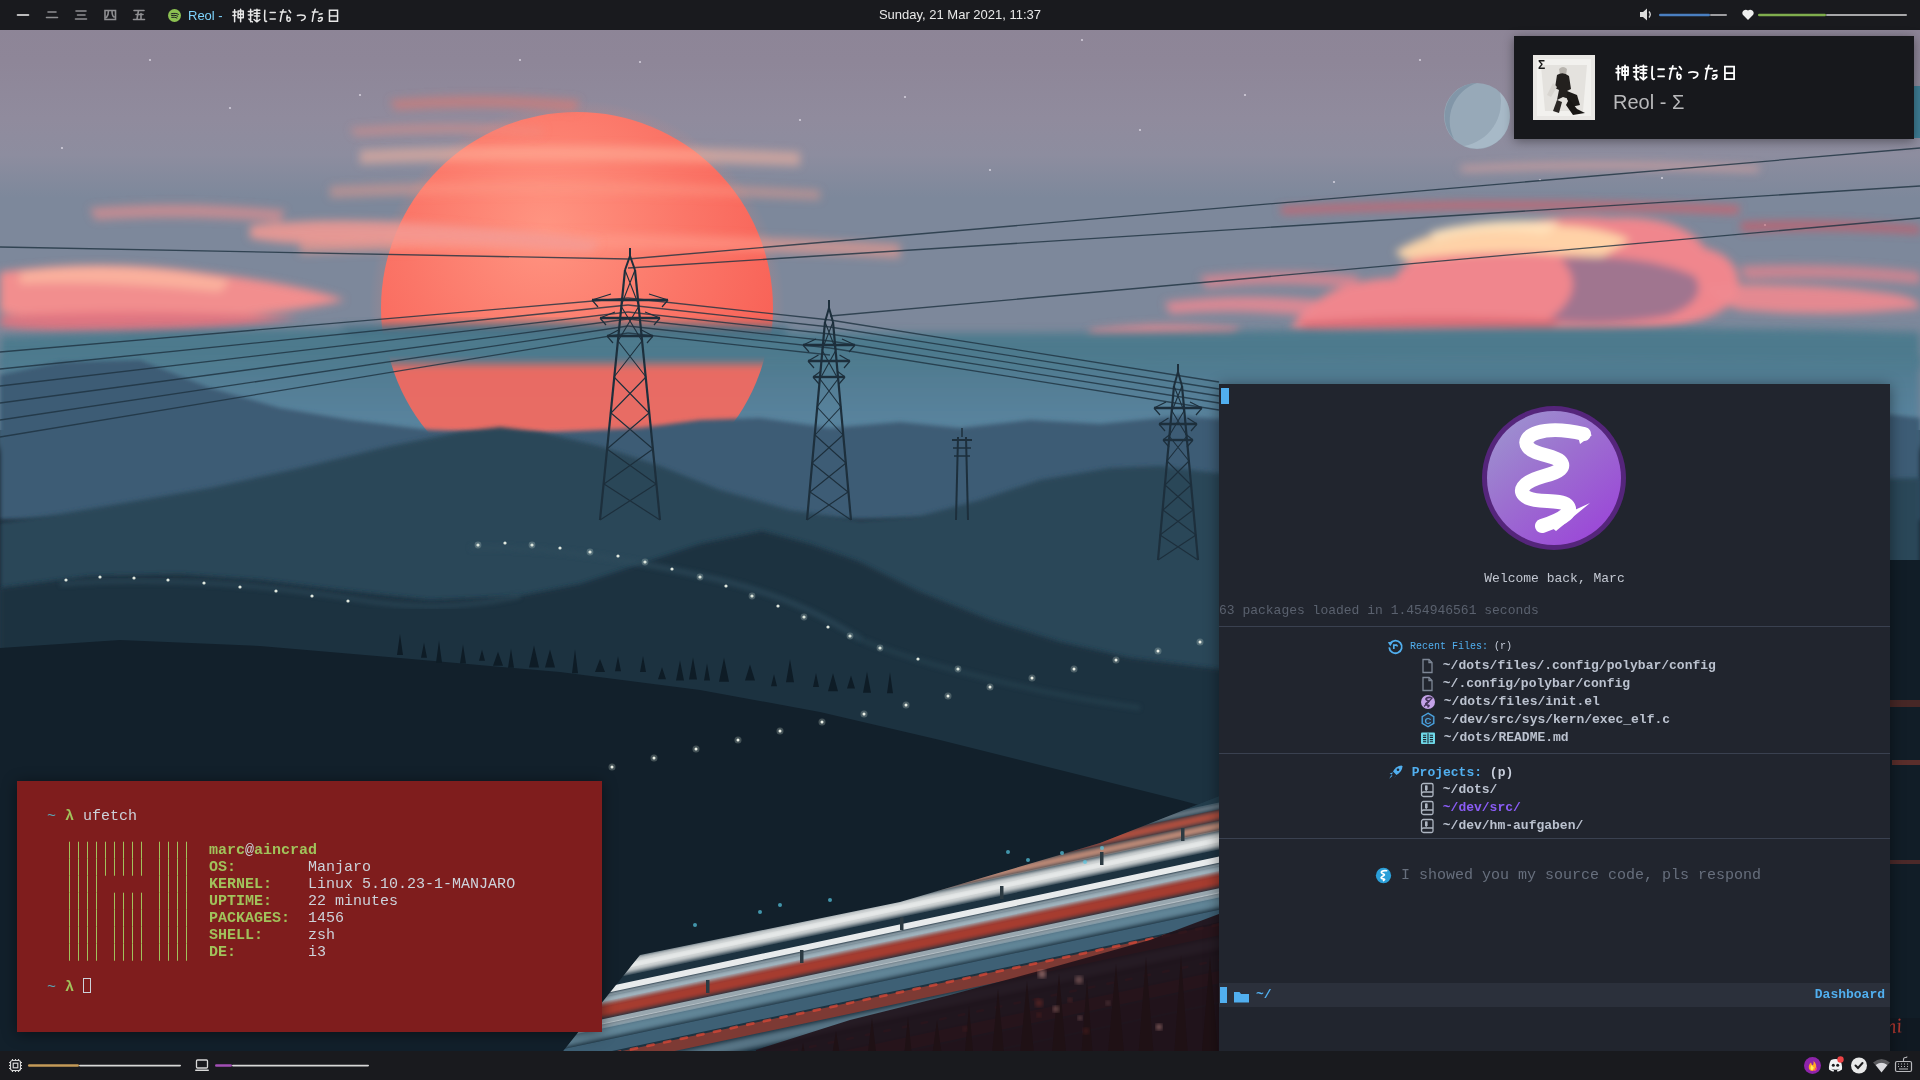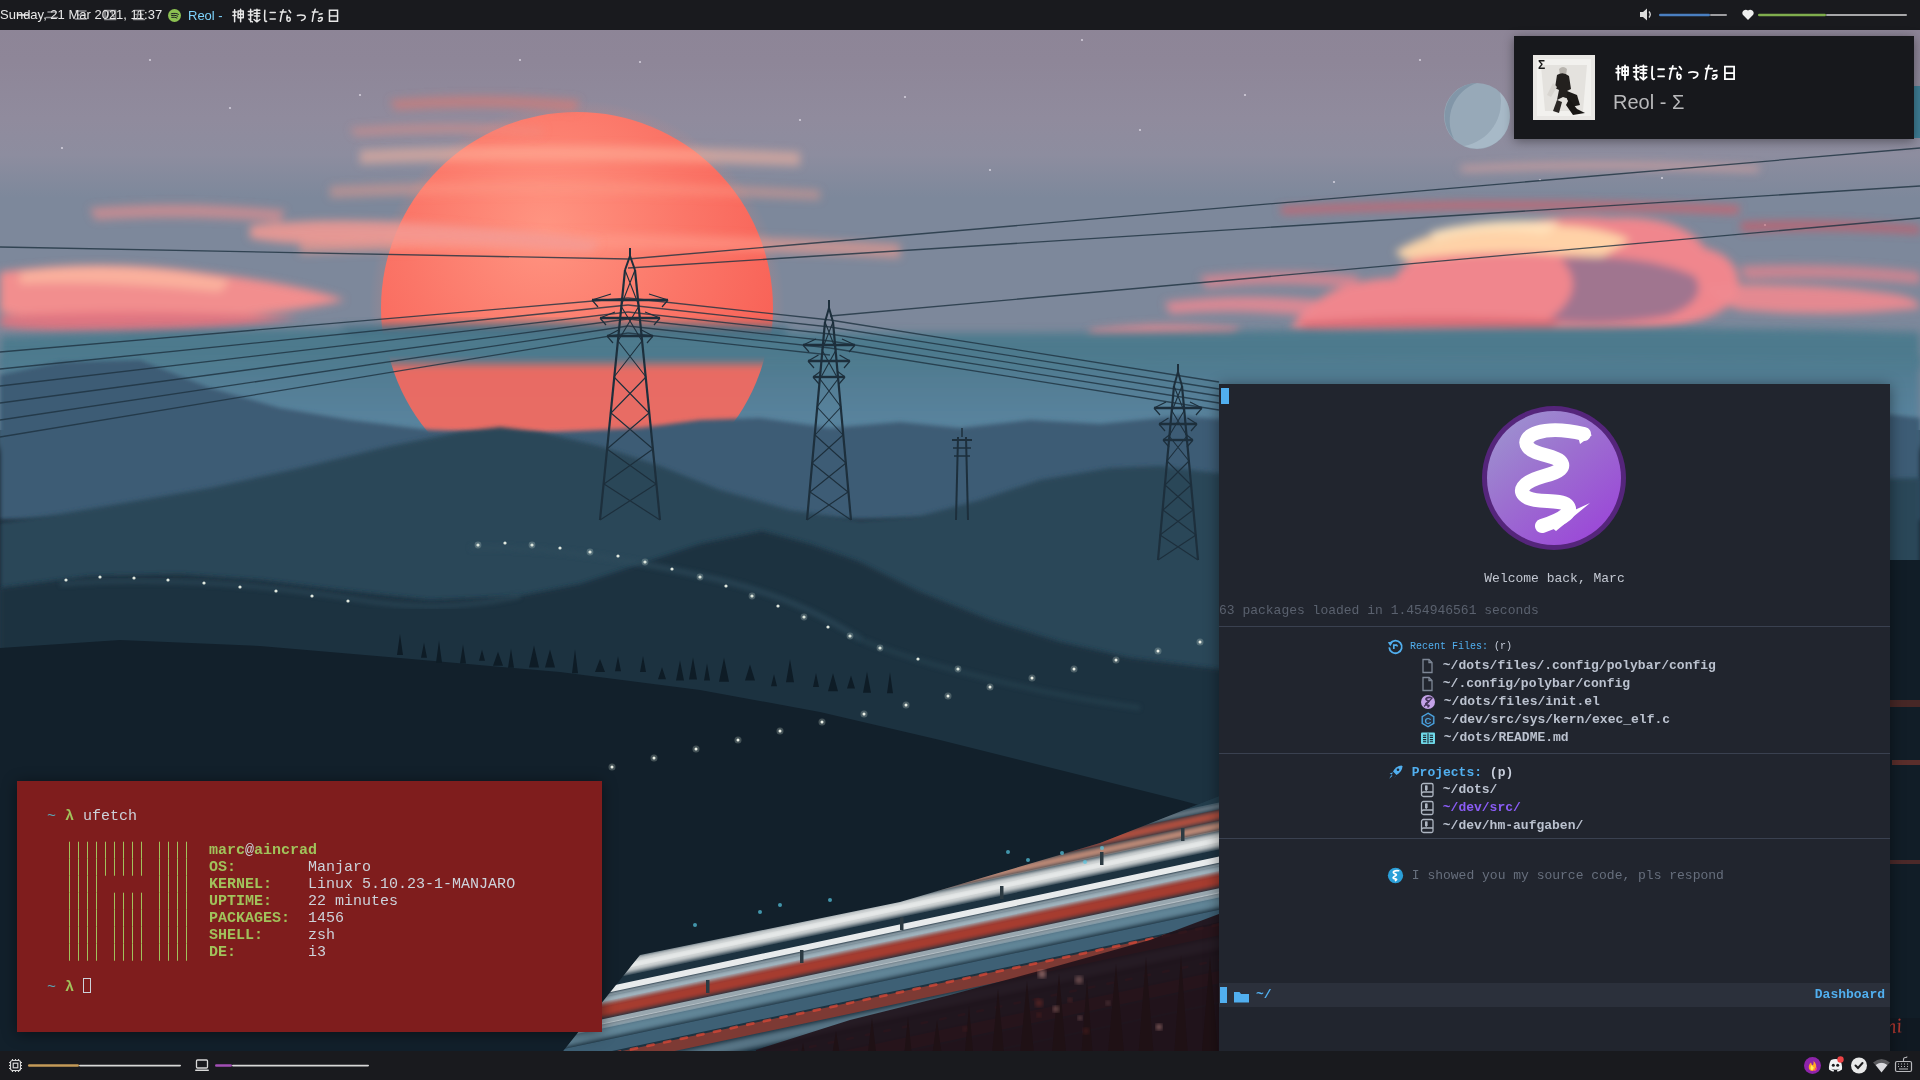--- a/index.html
+++ b/index.html
@@ -2,21 +2,21 @@
 <html><head><meta charset="utf-8"><style>
 
 *{margin:0;padding:0;box-sizing:border-box}
 html,body{width:1920px;height:1080px;overflow:hidden;background:#101820}
 body{font-family:"Liberation Sans",sans-serif;position:relative}
 .bar{position:absolute;left:0;width:1920px;background:#191a1e;z-index:5}
 #topbar{top:0;height:30px}
 #botbar{top:1051px;height:29px}
 .wsrow{position:absolute;left:16px;top:8px;display:flex;gap:15px;align-items:center}
 #song{position:absolute;left:168px;top:0;height:30px;display:flex;align-items:center;gap:7px;color:#7dd3fc;font-size:13px}
-#clock{position:absolute;left:0;top:0;width:1920px;height:30px;text-align:left;line-height:30px;color:#e9e9e9;font-size:13px}
+#clock{position:absolute;left:0;top:0;width:1920px;height:30px;text-align:center;line-height:30px;color:#e9e9e9;font-size:13px}
 .win{position:absolute;z-index:4;box-shadow:0 2px 14px rgba(0,0,0,0.45)}
 #term{left:17px;top:781px;width:585px;height:251px;background:#7f1d1d;color:#c9ced6}
 #term pre{position:absolute;left:30px;top:27px;font-size:15px;line-height:17px;font-family:"Liberation Mono",monospace}
 .grn{color:#a1c25b;font-weight:bold}.cyn{color:#56aebe}.wht{color:#cdd2da}
 #emacs{left:1219px;top:384px;width:671px;height:781px;background:#21252e;font-family:"Liberation Mono",monospace}
 #emacs .line{position:absolute;white-space:pre;font-size:13px}
 .sep{position:absolute;left:0;width:671px;height:1px;background:#3a4150}
 #modeline{position:absolute;left:0;top:599px;width:671px;height:24px;background:#2b303b}
 #notif{position:absolute;left:1514px;top:36px;width:400px;height:103px;background:#17181c;z-index:6;box-shadow:0 2px 10px rgba(0,0,0,0.4)}
 .ticon{display:inline-block;vertical-align:middle}
@@ -738,21 +738,21 @@
         <rect x="5" y="3.5" width="2.6" height="4.5" fill="#aeb6c2"></rect>
         <rect x="5.6" y="3.5" width="1.2" height="5.8" fill="#aeb6c2"></rect>
       </svg> <span>~/dev/src/</span></div>
 <div class="line" style="left:201px;top:433px;line-height:18px;color:#bbc2cf;font-weight:bold;font-size:13px"><svg class="ticon" width="15" height="16" viewBox="0 0 15 16">
         <path d="M3.5,1.5 h8 a1.5,1.5 0 0 1 1.5,1.5 v10 a1.5,1.5 0 0 1 -1.5,1.5 h-8 a2,2 0 0 1 -2,-2 V3.5 a2,2 0 0 1 2,-2 Z" fill="none" stroke="#aeb6c2" stroke-width="1.3"></path>
         <path d="M1.5,11.5 a2,2 0 0 1 2,-1.5 h9.5" fill="none" stroke="#aeb6c2" stroke-width="1.3"></path>
         <rect x="5" y="3.5" width="2.6" height="4.5" fill="#aeb6c2"></rect>
         <rect x="5.6" y="3.5" width="1.2" height="5.8" fill="#aeb6c2"></rect>
       </svg> <span>~/dev/hm-aufgaben/</span></div>
 <div class="sep" style="top:454px"></div>
-<div class="line" style="left:168px;top:483px;line-height:18px;color:#bbc2cf;font-weight:bold;font-size:13px"><svg class="ticon" width="17" height="17" viewBox="0 0 16 16">
+<div class="line" style="left:156px;top:483px;line-height:18px;color:#bbc2cf;font-weight:bold;font-size:15px"><svg class="ticon" width="17" height="17" viewBox="0 0 16 16">
         <circle cx="8" cy="8" r="7.2" fill="#2b9fd8"></circle>
         <path d="M11,3.5 C7,3 5,4.5 6.5,5.8 C8,7 10,7 8,8.2 C5.5,9.5 5,10.5 7,11 C9,11.5 10,11.5 8,12.8" stroke="#fff" stroke-width="1.6" fill="none" stroke-linecap="round"></path>
       </svg> <span style="color:#676f7d;font-weight:normal">I showed you my source code, pls respond</span></div>
 <div id="modeline">
 <div style="position:absolute;left:1px;top:4px;width:7px;height:16px;background:#51afef"></div>
 <div style="position:absolute;left:14px;top:5px"><svg class="ticon" width="17" height="14" viewBox="0 0 17 14">
           <path d="M1,2 h5.5 l1.5,2 H16 V12.5 H1 Z" fill="#51afef"></path>
         </svg></div>
 <div class="line" style="left:37px;top:4px;color:#51afef;font-weight:bold;font-size:13px">~/</div>
 <div class="line" style="right:5px;left:auto;top:4px;color:#51afef;font-weight:bold;font-size:13px">Dashboard</div>

